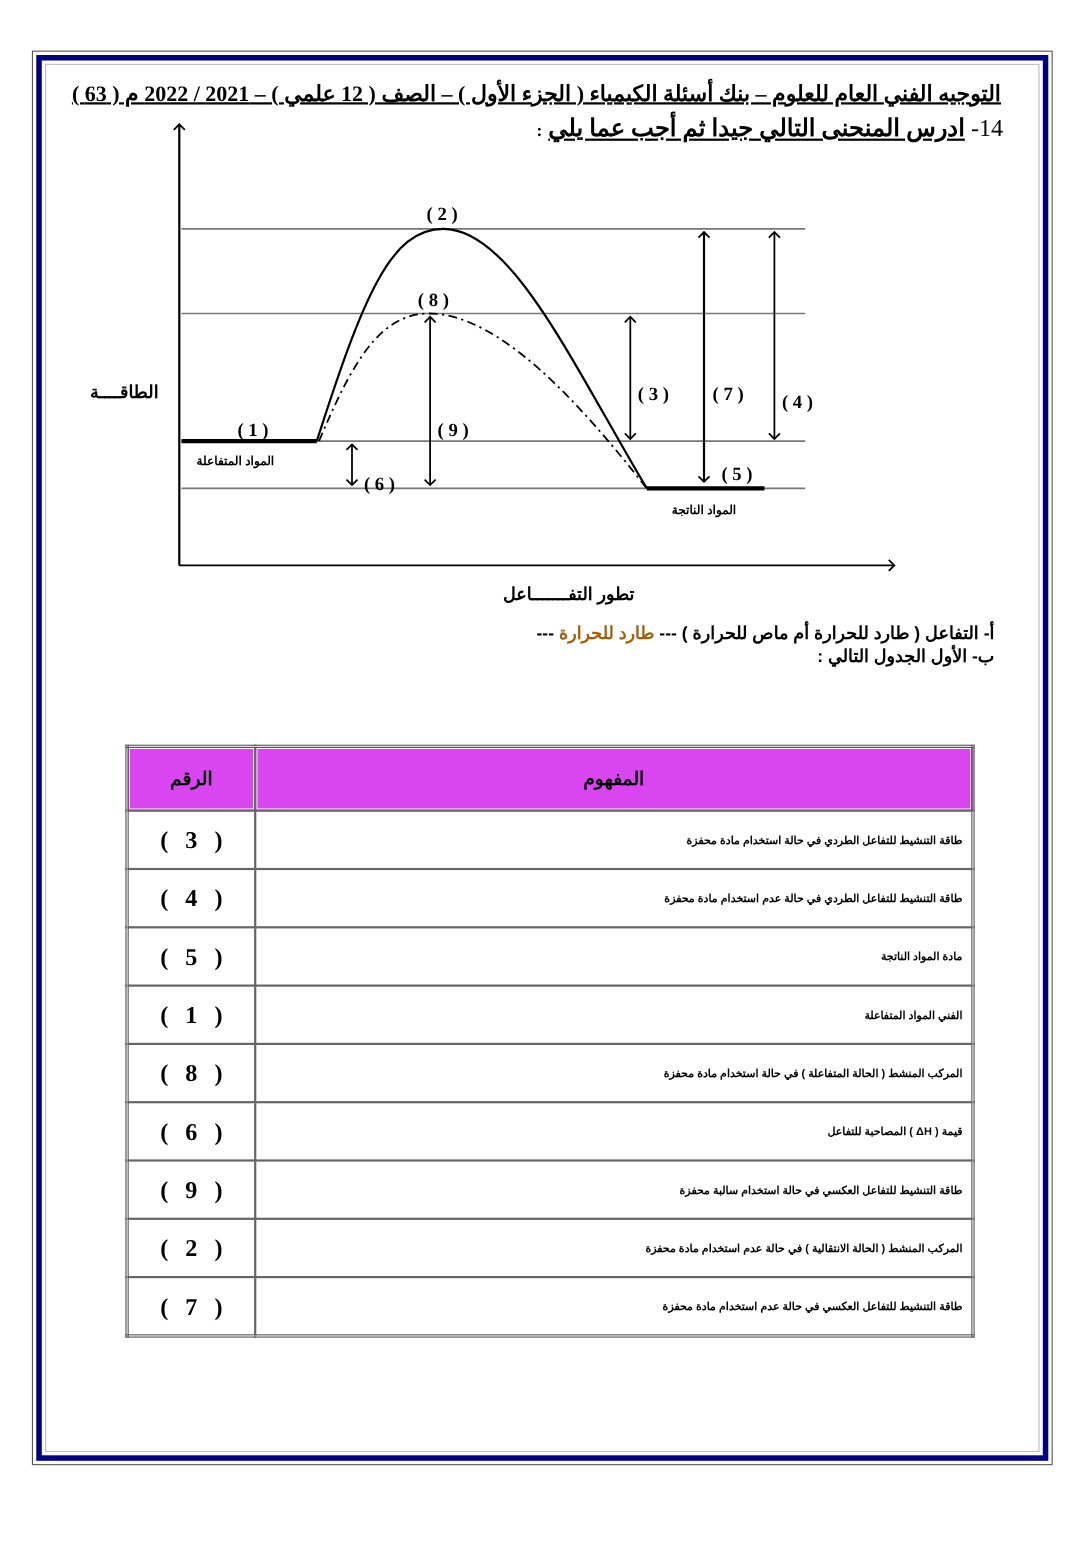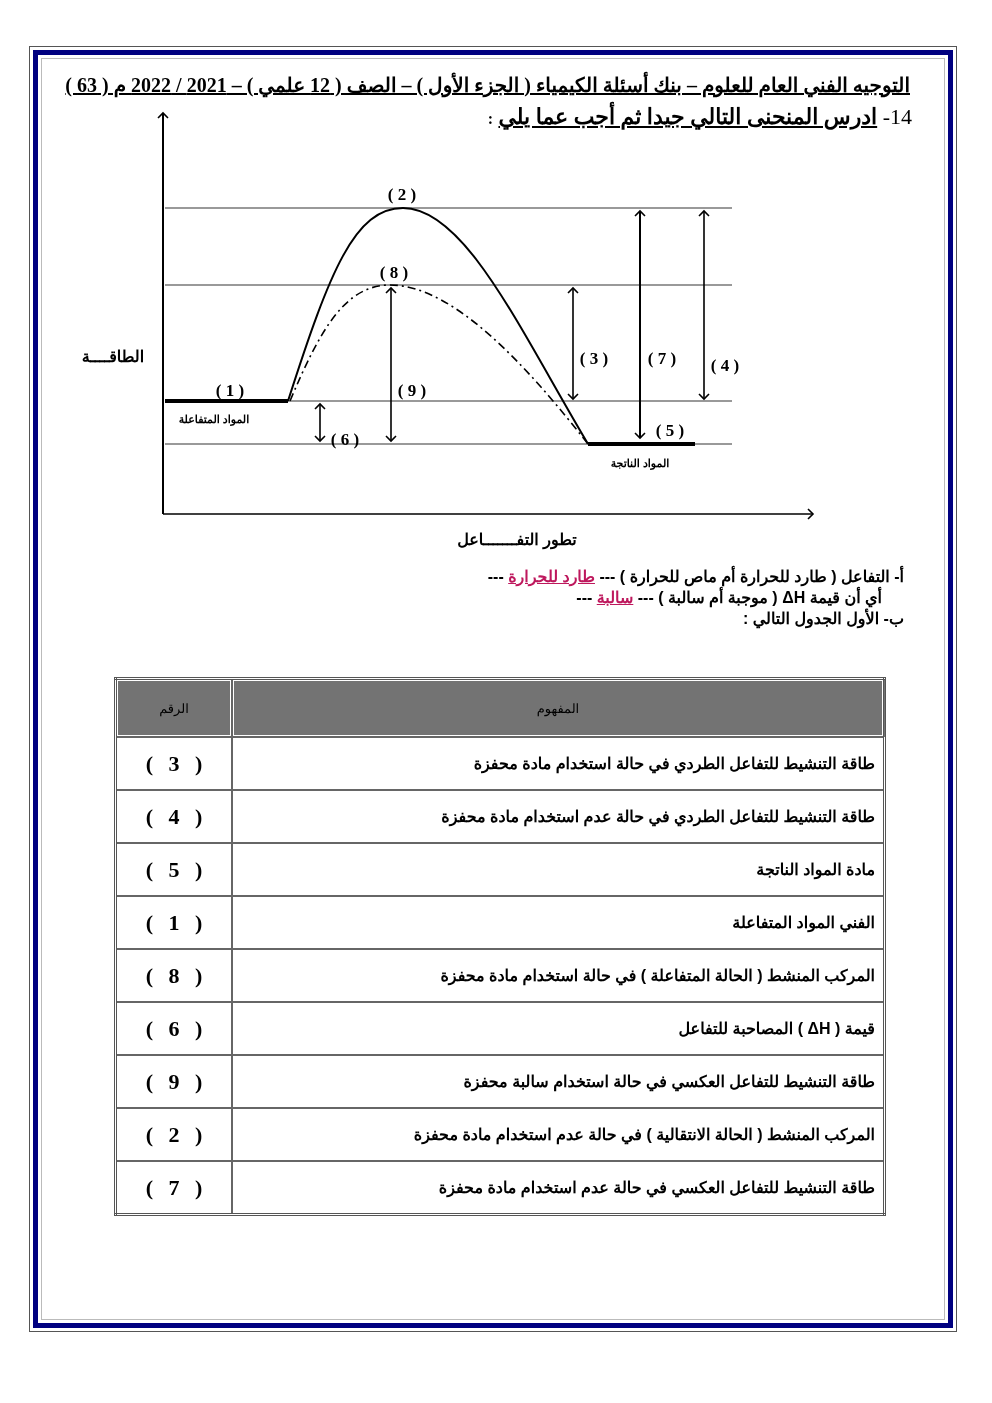--- a/index.html
+++ b/index.html
@@ -25,27 +25,27 @@
   .question .colon { font-size: 16px; }
 
   svg.diagram { position: absolute; left: 0; top: 0; }
   .svg-label { font-family: "Liberation Serif", serif; font-weight: bold; font-size: 17px; }
   .svg-small { font-family: "Liberation Sans", sans-serif; font-weight: bold; font-size: 11px; }
   .svg-axis { font-family: "Liberation Sans", sans-serif; font-weight: bold; font-size: 16px; }
 
   .answers { position: absolute; right: 88px; top: 566px; direction: rtl; text-align: right;
              font-size: 16px; font-weight: bold; line-height: 21px; }
   .answers .line2 { padding-right: 22px; }
-  .answers .ans { color: #be185d; text-decoration: underline; }
+  .answers .ans { color: #a16207; }
 
   table.concepts { position: absolute; left: 114px; top: 677px; width: 772px; border-collapse: collapse;
                    direction: rtl; border: 3px double #555; }
   table.concepts th, table.concepts td { border: 2px solid #666; box-shadow: inset 0 0 0 1px #fff; }
-  table.concepts th { background: #737373; height: 54px; font-size: 13px; font-weight: normal; text-align: center; }
-  table.concepts td { height: 49px; font-size: 16px; font-weight: bold; }
+  table.concepts th { background: #d946ef; height: 54px; font-size: 17px; font-weight: bold; text-align: center; }
+  table.concepts td { height: 49px; font-size: 10px; font-weight: bold; }
   table.concepts td.concept { text-align: right; padding-right: 8px; }
   table.concepts td.num { width: 112px; text-align: center; font-family: "Liberation Serif", serif; font-size: 22px; word-spacing: 10px; }
   table.concepts th.num-h { width: 112px; }
 </style>
 </head>
 <body>
 
 <div class="frame"></div>
 
 <div class="header-line">التوجيه الفني العام للعلوم – بنك أسئلة الكيمياء ( الجزء الأول ) – الصف ( 12 علمي ) –  2021  /  2022 م ( 63 )</div>
@@ -99,25 +99,20 @@
   <text class="svg-axis" x="113" y="362" text-anchor="middle" direction="rtl">الطاقــــة</text>
   <text class="svg-axis" x="517" y="545" text-anchor="middle" direction="rtl">تطور التفـــــــاعل</text>
 </svg>
 
 <div class="answers">
   <div>
     <span>أ-  التفاعل ( طارد للحرارة أم ماص للحرارة ) ---</span>
     <span class="ans">طارد للحرارة</span>
     <span>---</span>
   </div>
-  <div class="line2">
-    <span>أي أن قيمة ΔH ( موجبة أم سالبة ) ---</span>
-    <span class="ans">سالبة</span>
-    <span>---</span>
-  </div>
   <div>ب- الأول الجدول التالي :</div>
 </div>
 
 <table class="concepts">
   <thead>
     <tr>
       <th>المفهوم</th>
       <th class="num-h">الرقم</th>
     </tr>
   </thead>

